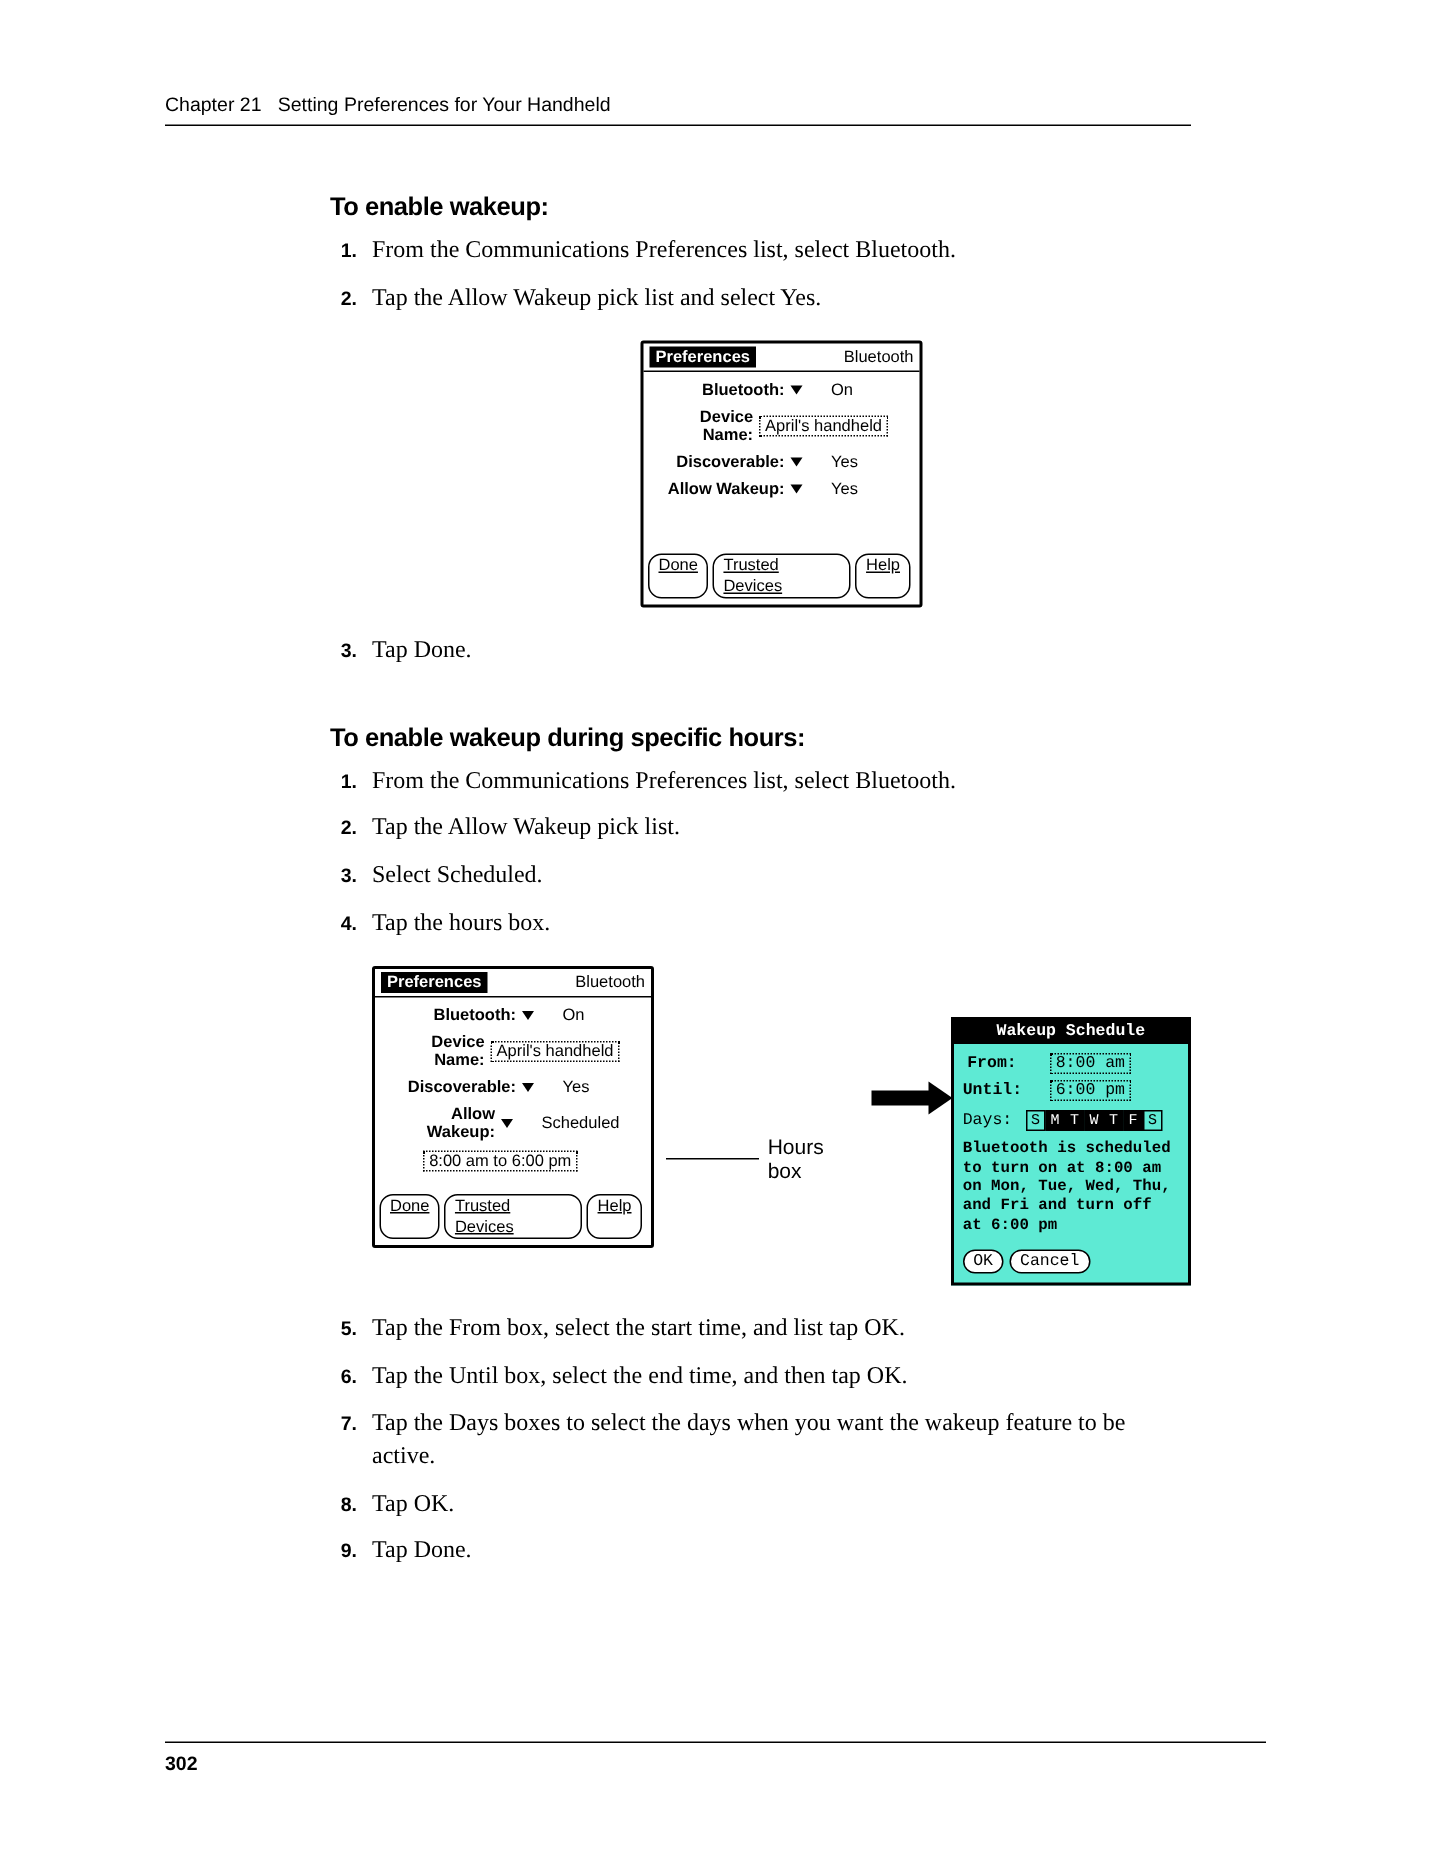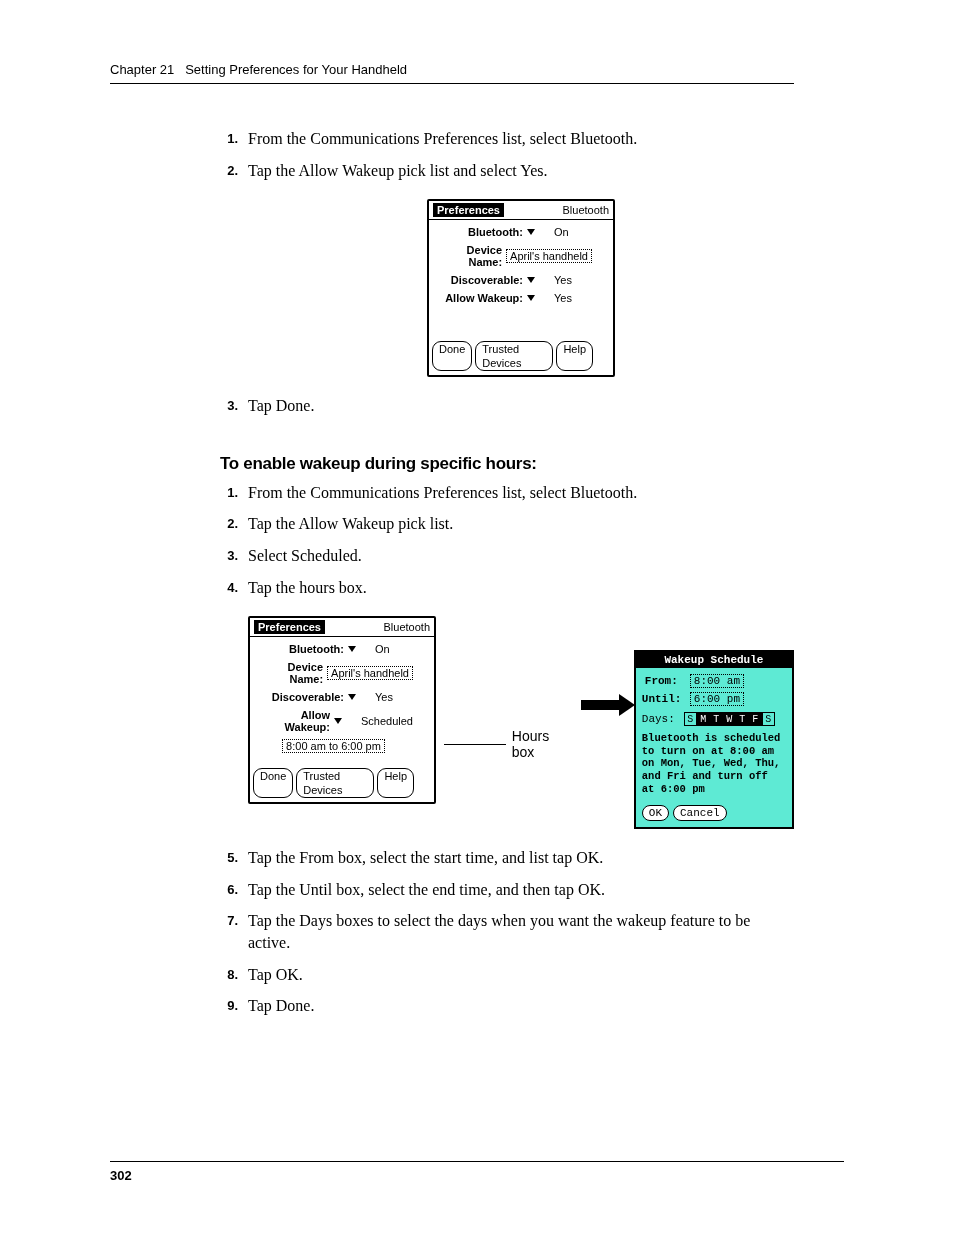--- a/index.html
+++ b/index.html
@@ -114,21 +114,22 @@
   }
   .dotted-box {
     border: 1px dotted #000;
     padding: 0 3px;
     font-size: 11px;
     white-space: nowrap;
   }
   .palm-buttons {
     display: flex;
     gap: 3px;
-    padding: 3px 20px 4px 3px;
+    padding: 3px 6px 4px 3px;
+    text-decoration: underline;
   }
   .pill-btn {
     border: 1px solid #000;
     border-radius: 9px;
     padding: 0 6px;
     font-size: 11px;
     line-height: 14px;
     background: #fff;
   }
   .callout {
@@ -164,21 +165,21 @@
     background:#5eead4;
     box-sizing: border-box;
     margin-top: 34px;
   }
   .sched-title {
     background:#000; color:#fff; font-weight:bold;
     text-align:center; padding:2px 0;
     font-size: 11px;
   }
   .sched-body { padding: 6px 6px; }
-  .srow { display:flex; align-items:center; gap:12px; margin-bottom:4px; }
+  .srow { display:flex; align-items:center; gap:22px; margin-bottom:4px; }
   .srow .slbl { font-weight: bold; width: 36px; text-align: right; }
   .days-row { display:flex; align-items:center; gap:6px; margin: 6px 0; }
   .days { display:flex; }
   .daycell {
     width: 13px; height: 14px; border:1px solid #000;
     font-size: 10px; text-align:center; line-height:14px;
     box-sizing: border-box;
   }
   .daycell.sel { background:#000; color:#fff; }
   .sched-msg { font-weight:bold; font-size:10.5px; line-height:1.2; margin-top:4px; }
@@ -207,20 +208,21 @@
 </head>
 <body>
 
 <div class="page">
   <div class="running-head">
     <span>Chapter 21</span>&nbsp;&nbsp;&nbsp;<span>Setting Preferences for Your Handheld</span>
   </div>
 
   <div class="content">
 
+    <div class="sect-heading">To enable wakeup:</div>
     <ol class="steps">
       <li>
           <span class="num">1.</span>
           <span class="txt">From the Communications Preferences list, select Bluetooth.</span>
         </li>
       <li>
           <span class="num">2.</span>
           <span class="txt">Tap the Allow Wakeup pick list and select Yes.</span>
         </li>
     </ol>

